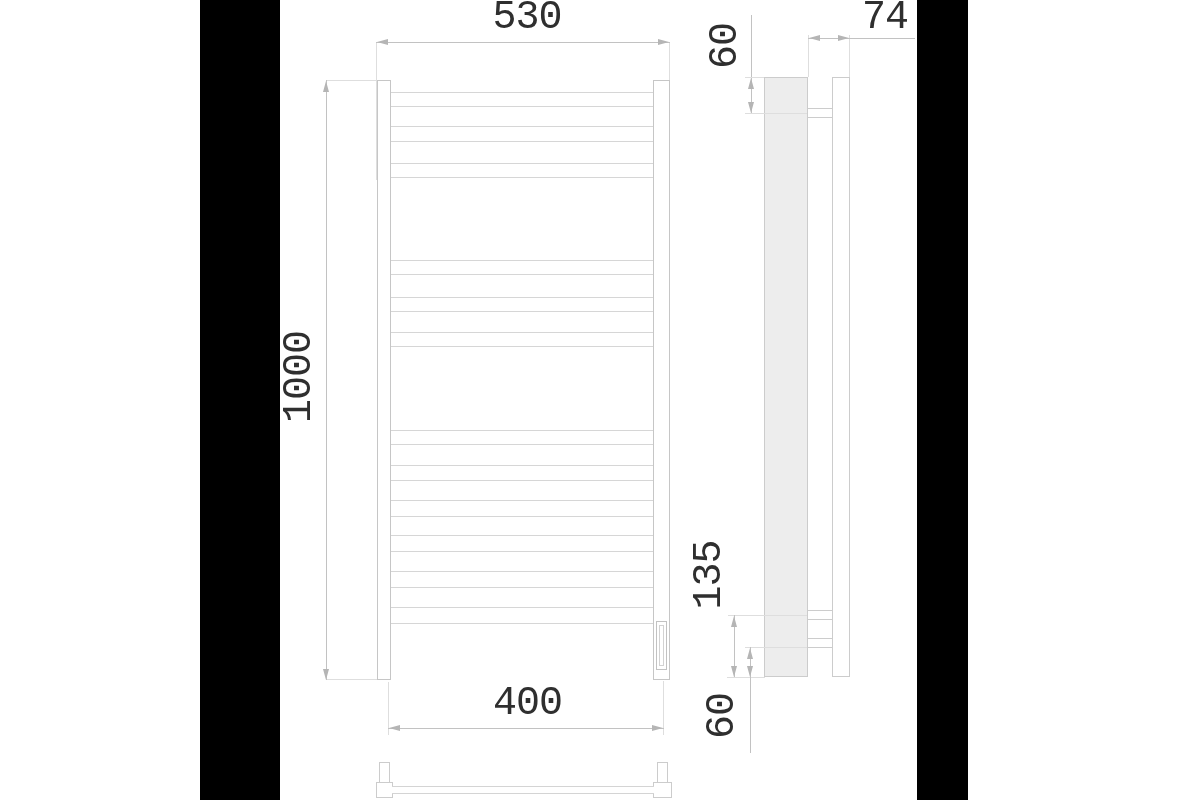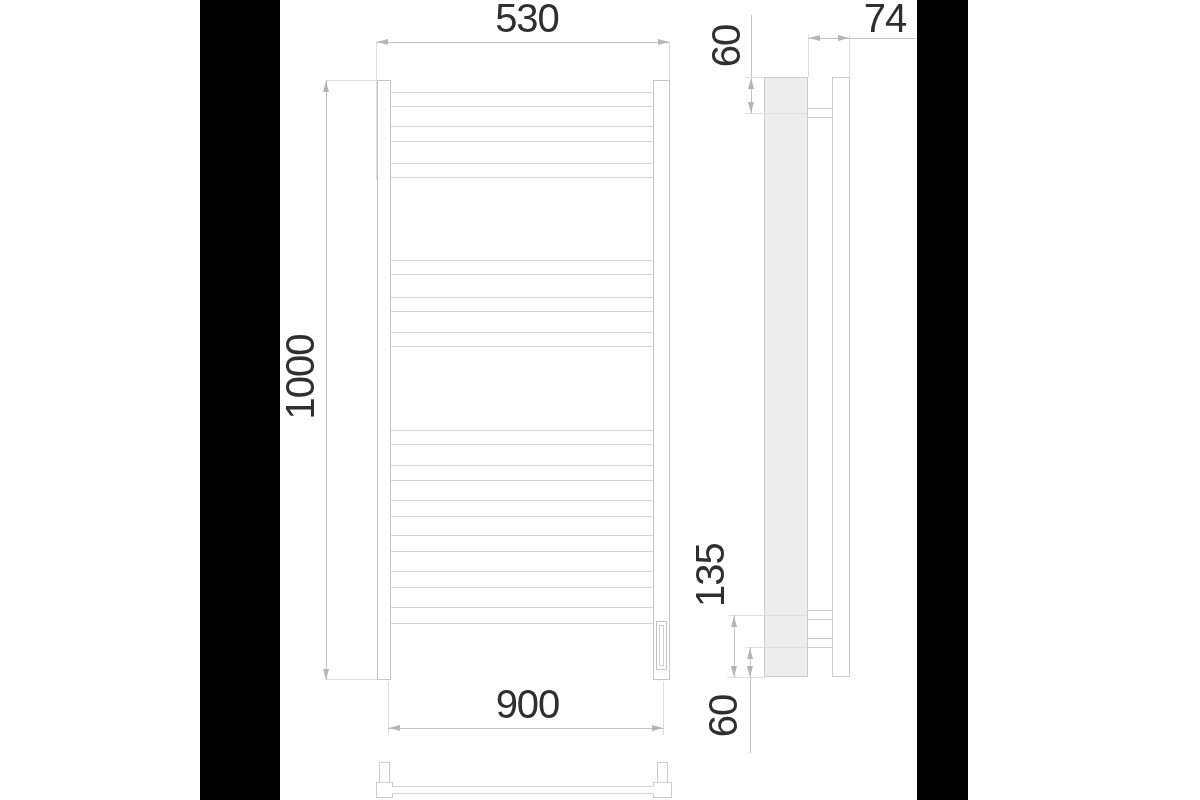--- a/index.html
+++ b/index.html
@@ -1,17 +1,17 @@
 <!DOCTYPE html>
 <html><head>
 <meta charset="utf-8">
 <style>
   html,body{margin:0;padding:0;background:#fff;}
   #canvas{position:relative;width:968px;height:800px;background:#ffffff;overflow:hidden;
-          font-family:Liberation Sans, sans-serif;}
+          font-family:Liberation Mono, monospace;}
   .abs{position:absolute;box-sizing:border-box;}
   
   .bar{background:#000;top:0;height:800px;}
   
   .dimline{background:#c2c2c2;}
   .extline{background:#dedede;}
   .outline{border:1px solid #c6c6c6;background:#fff;}
   .outline-lt{border:1px solid #cccccc;background:#fff;}
   
   .rung{position:absolute;box-sizing:border-box;left:391px;width:262px;background:#fff;
@@ -153,21 +153,21 @@
       <div class="arr arr-d" id="a1000d"></div>
       <div class="dim-label v" id="lab1000">1000</div>
     </div>
 
     <div>
       <div class="abs extline" id="e500l"></div>
       <div class="abs extline" id="e500r"></div>
       <div class="abs dimline" id="l500"></div>
       <div class="arr arr-l" id="a500l"></div>
       <div class="arr arr-r" id="a500r"></div>
-      <div class="dim-label h" id="lab500">900</div>
+      <div class="dim-label h" id="lab500">400</div>
     </div>
   </div>
 
   <div>
     <div class="abs" id="side-bar"></div>
     <div class="abs outline-lt" id="side-rail"></div>
     <div class="abs outline-lt" id="brk-top"></div>
     <div class="abs outline-lt" id="brk-b1"></div>
     <div class="abs outline-lt" id="brk-b2"></div>
 

